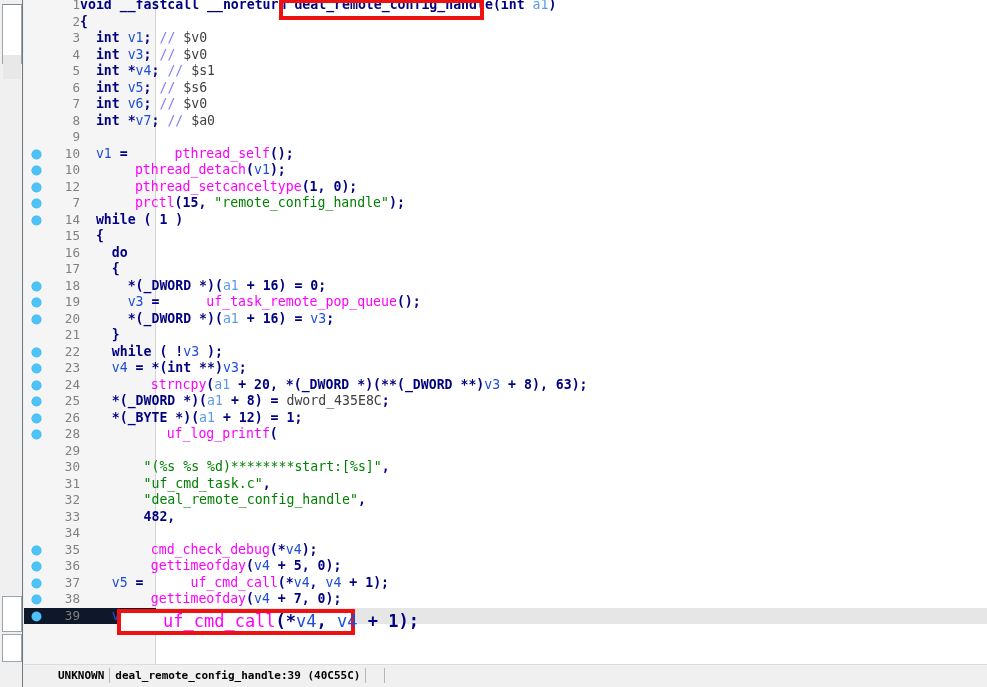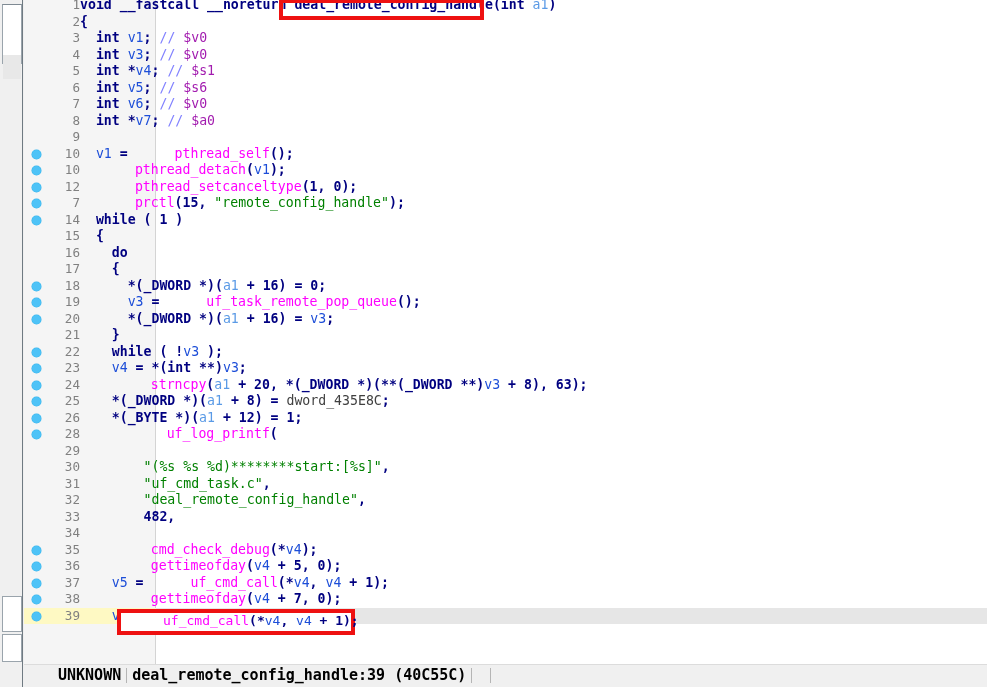--- a/index.html
+++ b/index.html
@@ -104,21 +104,21 @@
     position: relative;
     height: 16.5px;
     line-height: 16.5px;
     white-space: pre;
     font-size: 13.2px;
     font-family: "DejaVu Sans Mono", monospace;
   }
   .row.current {
     background: #e6e6e6;
   }
-  .row.current .ln-wrap { background: #fef9c3; }
+  .row.current .ln-wrap { background: #0f172a; }
 
   .bp {
     position: absolute;
     left: 8px;
     top: 4px;
     width: 9px;
     height: 9px;
     border-radius: 50%;
     background: #4ec3f7;
     box-shadow: 0 0 0 0.5px #35b5ed;
@@ -146,21 +146,21 @@
     color: #000080;
   }
 
   
   .kw   { color: #000080; font-weight: bold; }  
   .fn   { color: #ff00ff; padding-left: 39px; }                     
   .var  { color: #1d4ed8; }                     
   .arg  { color: #5a9ae6; }                     
   .str  { color: #008000; }                     
   .cmt  { color: #8080ff; }                     
-  .cmt2 { color: #a21caf; }                     
+  .cmt2 { color: #404040; }                     
   .num  { color: #000080; font-weight: bold; }
   .glob { color: #404040; }
 
   
   .redbox {
     position: absolute;
     border: 4px solid #ee1111;
     box-sizing: border-box;
     background: transparent;
     z-index: 30;
@@ -172,21 +172,21 @@
   #redbox-2 {
     left: 117px; top: 609px;
     width: 238px; height: 26px;
     background: #ffffff;
   }
   .redbox-text {
     position: absolute;
     left: 0; top: 0;
     z-index: 31;
     white-space: pre;
-    font-size: 13px;
+    font-size: 17px;
     line-height: 16.5px;
     font-family: "DejaVu Sans Mono", monospace;
     background: transparent;
     pointer-events: none;
   }
   #redbox-2-text {
     left: 124px;
     top: 613px;
   }
 
@@ -199,21 +199,21 @@
     border-top: 1px solid #dcdcdc;
     box-sizing: border-box;
   }
   .sb-inner {
     position: absolute;
     left: 32px; top: 3px;
     height: 15px;
     display: flex;
     align-items: center;
     font-family: "DejaVu Sans Mono", monospace;
-    font-size: 15px;
+    font-size: 11px;
     font-weight: bold;
     color: #000000;
   }
   .sb-cell {
     padding: 0 5px;
     height: 15px;
     line-height: 15px;
     border-right: 1px solid #b5b5b5;
     white-space: pre;
   }

